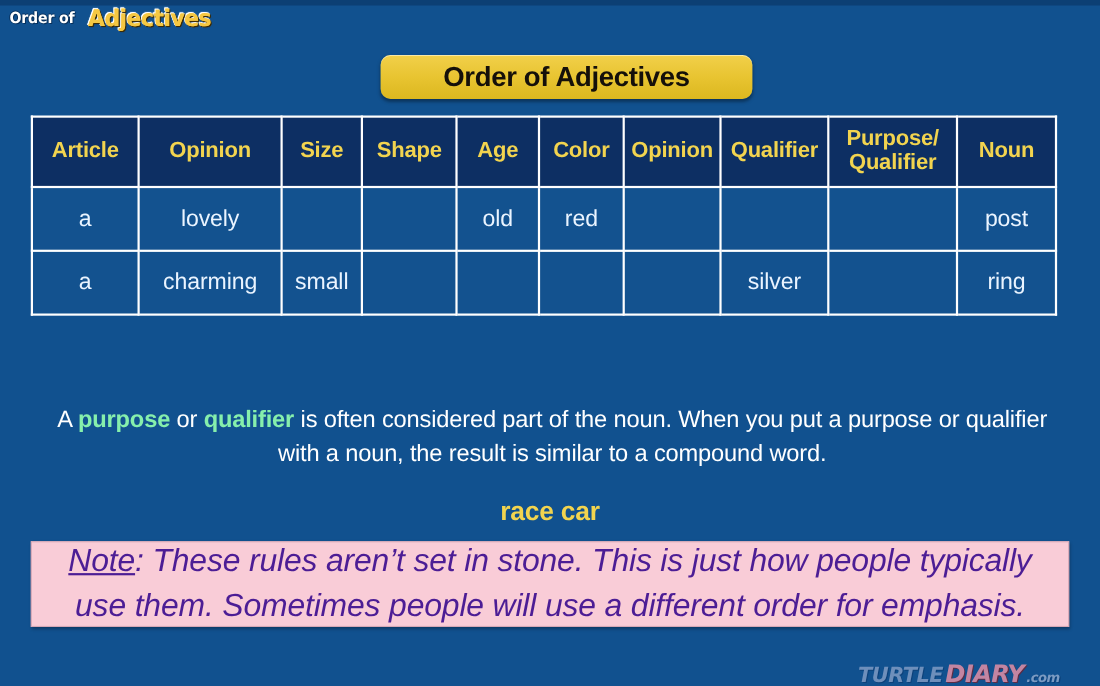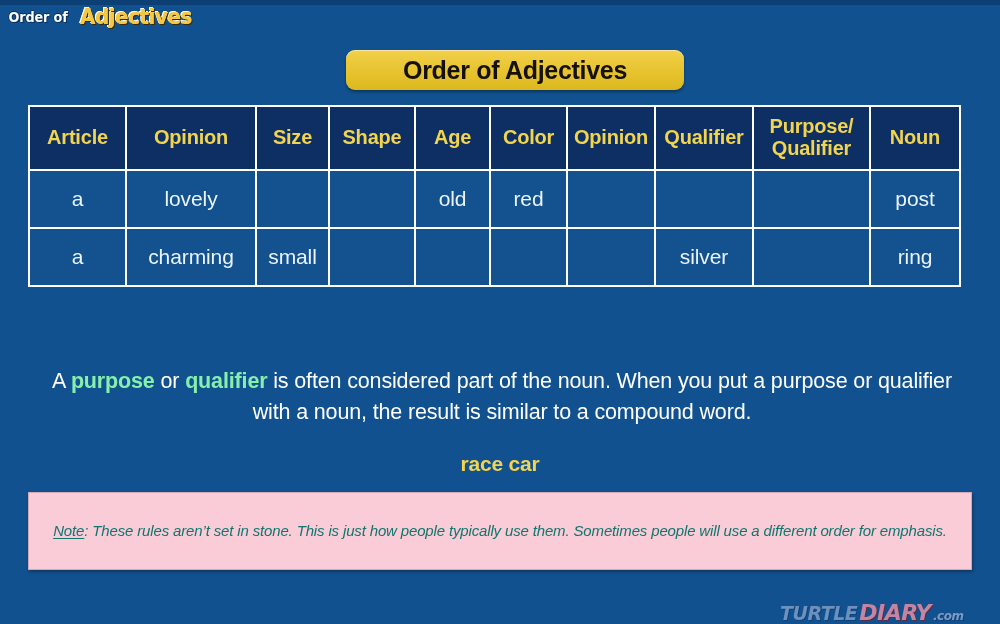--- a/index.html
+++ b/index.html
@@ -153,44 +153,44 @@
   }
 
   
   .example {
     position: absolute;
     left: 0;
     top: 452px;
     width: 1000px;
     text-align: center;
     color: #f2d44f;
-    font-size: 21px;
+    font-size: 24px;
     font-weight: bold;
     letter-spacing: -0.2px;
   }
 
   
   .note-box {
     position: absolute;
     left: 28px;
     top: 492px;
     width: 944px;
     height: 78px;
     background: #f9ccd7;
     border: 1px solid #d6a8b6;
     box-shadow: 1px 2px 3px rgba(0,0,0,0.3);
     display: flex;
     align-items: center;
     justify-content: center;
     box-sizing: border-box;
   }
   .note-text {
-    font-size: 15px;
+    font-size: 29px;
     font-style: italic;
-    color: #0f766e;
+    color: #4c1d95;
     text-align: center;
     line-height: 1.42;
     padding: 0 18px;
     letter-spacing: -0.15px;
   }
   .note-text u {
     text-decoration: underline;
     text-underline-offset: 2px;
   }
 

